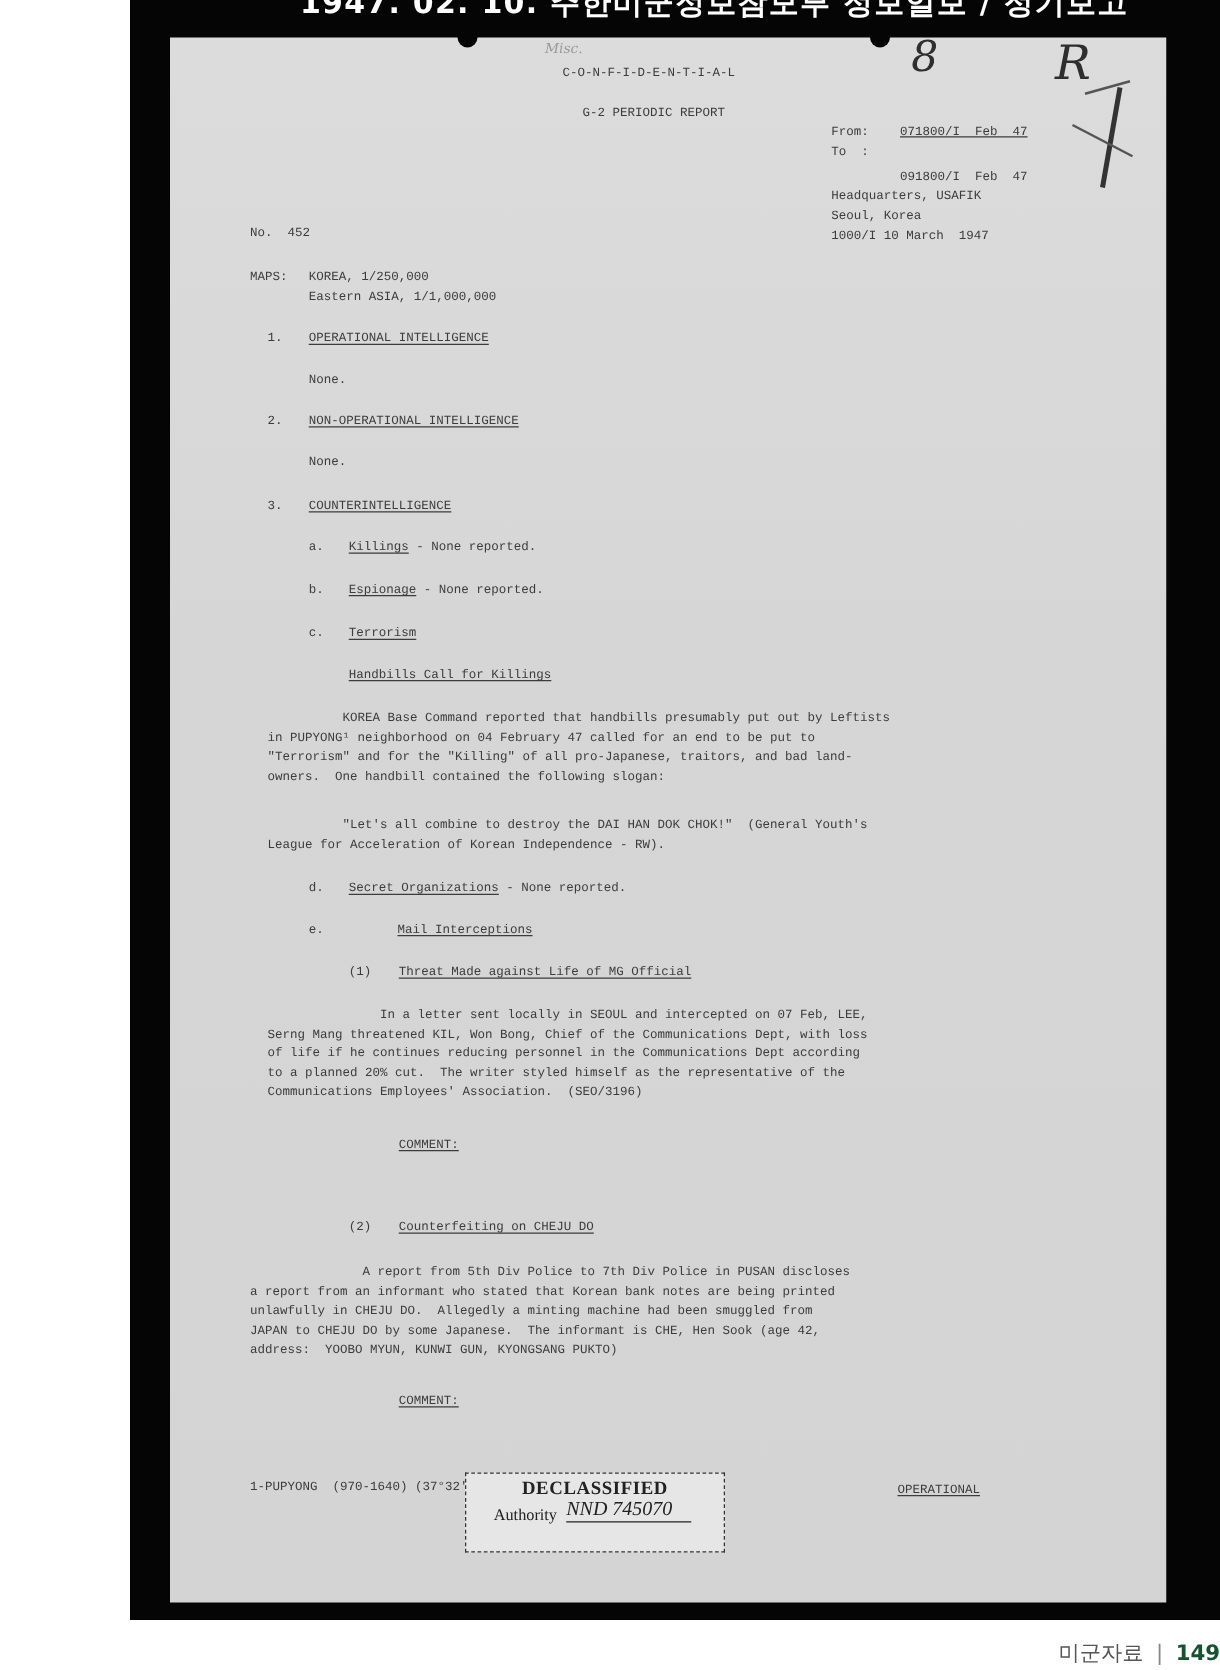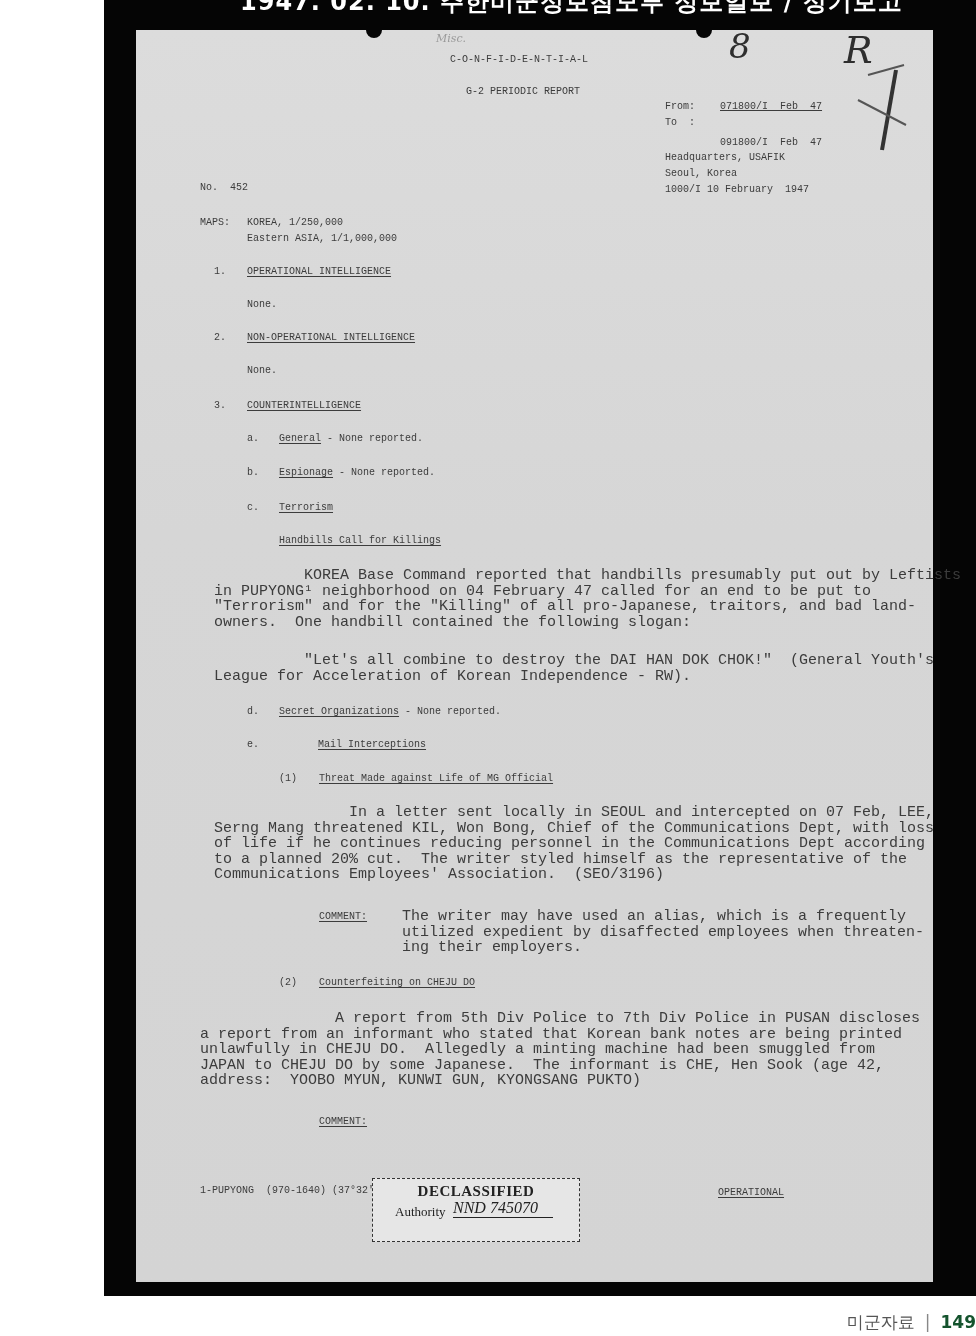--- a/index.html
+++ b/index.html
@@ -18,21 +18,21 @@
     font-size: 24px; font-weight: bold; white-space: nowrap; letter-spacing: 1px;
   }
   .paper {
     position: absolute; left: 136px; top: 30px; width: 797px; height: 1252px;
     background: linear-gradient(180deg, #dcdcdc 0%, #d6d6d6 40%, #d4d4d4 100%);
     color: #3a3a3a;
   }
   .punch { position: absolute; top: -6px; width: 16px; height: 14px; background: #050505; border-radius: 0 0 8px 8px; }
   .t { position: absolute; font-size: 10px; line-height: 15px; white-space: pre; color: #3c3c3c; }
   .u { text-decoration: underline; text-underline-offset: 2px; }
-  .para { position: absolute; font-size: 15px; line-height: 15.5px; white-space: pre; color: #3c3c3c; }
+  .para { position: absolute; font-size: 10px; line-height: 15.5px; white-space: pre; color: #3c3c3c; }
   .hand { position: absolute; color: #2e2e2e; font-family: "DejaVu Serif", serif; font-style: italic; }
   .stamp {
     position: absolute; left: 236px; top: 1178px; width: 206px; height: 62px;
     background: #e6e6e6; border: 1.5px dashed #333;
     font-family: "Liberation Serif", serif; color: #222;
   }
   .stamp .s1 { position: absolute; left: 0; right: 0; top: 4px; text-align: center; font-size: 15px; font-weight: bold; letter-spacing: 0.5px; }
   .stamp .s2 { position: absolute; left: 22px; top: 25px; font-size: 13px; }
   .stamp .s3 { position: absolute; left: 80px; top: 20px; font-size: 16px; font-style: italic; border-bottom: 1px solid #222; width: 100px; }
   .footer {
@@ -65,41 +65,41 @@
   <div class="t" style="left:314px; top:22px;">C-O-N-F-I-D-E-N-T-I-A-L</div>
   <div class="t" style="left:330px; top:54px;">G-2 PERIODIC REPORT</div>
 
   <div class="t" style="left:529px; top:69px;">From:</div>
   <div class="t" style="left:584px; top:69px;text-decoration:underline;">071800/I  Feb  47</div>
   <div class="t" style="left:529px; top:85px;">To  :</div>
   <div class="t" style="left:584px; top:85px;margin-top:20px;">091800/I  Feb  47</div>
 
   <div class="t" style="left:529px; top:120px;">Headquarters, USAFIK</div>
   <div class="t" style="left:529px; top:136px;">Seoul, Korea</div>
-  <div class="t" style="left:529px; top:152px;">1000/I 10 February  1947</div>
+  <div class="t" style="left:529px; top:152px;">1000/I 10 March  1947</div>
 
   <div class="t" style="left:64px; top:150px;">No.  452</div>
 
   <div class="t" style="left:64px; top:185px;">MAPS:</div>
   <div class="t" style="left:111px; top:185px;">KOREA, 1/250,000</div>
   <div class="t" style="left:111px; top:201px;">Eastern ASIA, 1/1,000,000</div>
 
   <div class="t" style="left:78px; top:234px;">1.</div>
   <div class="t u" style="left:111px; top:234px;">OPERATIONAL INTELLIGENCE</div>
   <div class="t" style="left:111px; top:267px;">None.</div>
 
   <div class="t" style="left:78px; top:300px;">2.</div>
   <div class="t u" style="left:111px; top:300px;">NON-OPERATIONAL INTELLIGENCE</div>
   <div class="t" style="left:111px; top:333px;">None.</div>
 
   <div class="t" style="left:78px; top:368px;">3.</div>
   <div class="t u" style="left:111px; top:368px;">COUNTERINTELLIGENCE</div>
 
   <div class="t" style="left:111px; top:401px;">a.</div>
-  <div class="t" style="left:143px; top:401px;"><span class="u">General</span><span> - None reported.</span></div>
+  <div class="t" style="left:143px; top:401px;"><span class="u">Killings</span><span> - None reported.</span></div>
 
   <div class="t" style="left:111px; top:435px;">b.</div>
   <div class="t" style="left:143px; top:435px;"><span class="u">Espionage</span><span> - None reported.</span></div>
 
   <div class="t" style="left:111px; top:470px;">c.</div>
   <div class="t u" style="left:143px; top:470px;">Terrorism</div>
   <div class="t u" style="left:143px; top:503px;">Handbills Call for Killings</div>
 
   <div class="para" style="left:78px; top:538px;">          KOREA Base Command reported that handbills presumably put out by Leftists
 in PUPYONG¹ neighborhood on 04 February 47 called for an end to be put to
@@ -116,23 +116,20 @@
 
   <div class="t" style="left:143px; top:741px;">(1)</div>
   <div class="t u" style="left:183px; top:741px;">Threat Made against Life of MG Official</div>
   <div class="para" style="left:78px; top:775px;">               In a letter sent locally in SEOUL and intercepted on 07 Feb, LEE,
 Serng Mang threatened KIL, Won Bong, Chief of the Communications Dept, with loss
 of life if he continues reducing personnel in the Communications Dept according
 to a planned 20% cut.  The writer styled himself as the representative of the
 Communications Employees' Association.  (SEO/3196)</div>
 
   <div class="t u" style="left:183px; top:879px;">COMMENT:</div>
-  <div class="para" style="left:266px; top:879px;">The writer may have used an alias, which is a frequently
-utilized expedient by disaffected employees when threaten-
-ing their employers.</div>
 
   <div class="t" style="left:143px; top:945px;">(2)</div>
   <div class="t u" style="left:183px; top:945px;">Counterfeiting on CHEJU DO</div>
   <div class="para" style="left:64px; top:981px;">               A report from 5th Div Police to 7th Div Police in PUSAN discloses
 a report from an informant who stated that Korean bank notes are being printed
 unlawfully in CHEJU DO.  Allegedly a minting machine had been smuggled from
 JAPAN to CHEJU DO by some Japanese.  The informant is CHE, Hen Sook (age 42,
 address:  YOOBO MYUN, KUNWI GUN, KYONGSANG PUKTO)</div>
 
   <div class="t u" style="left:183px; top:1084px;">COMMENT:</div>

